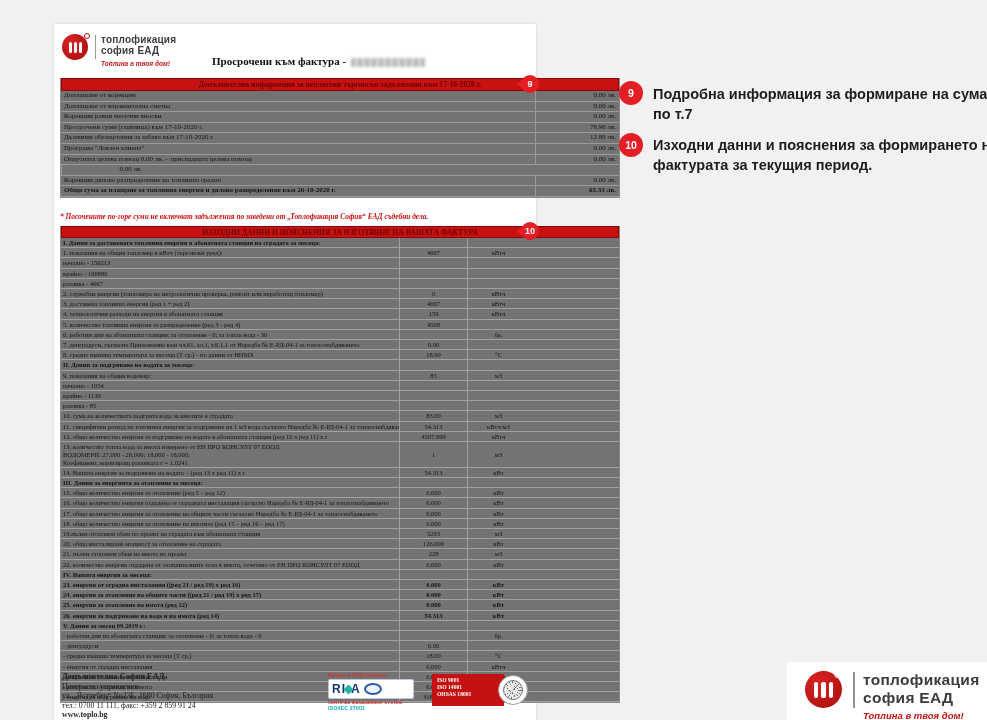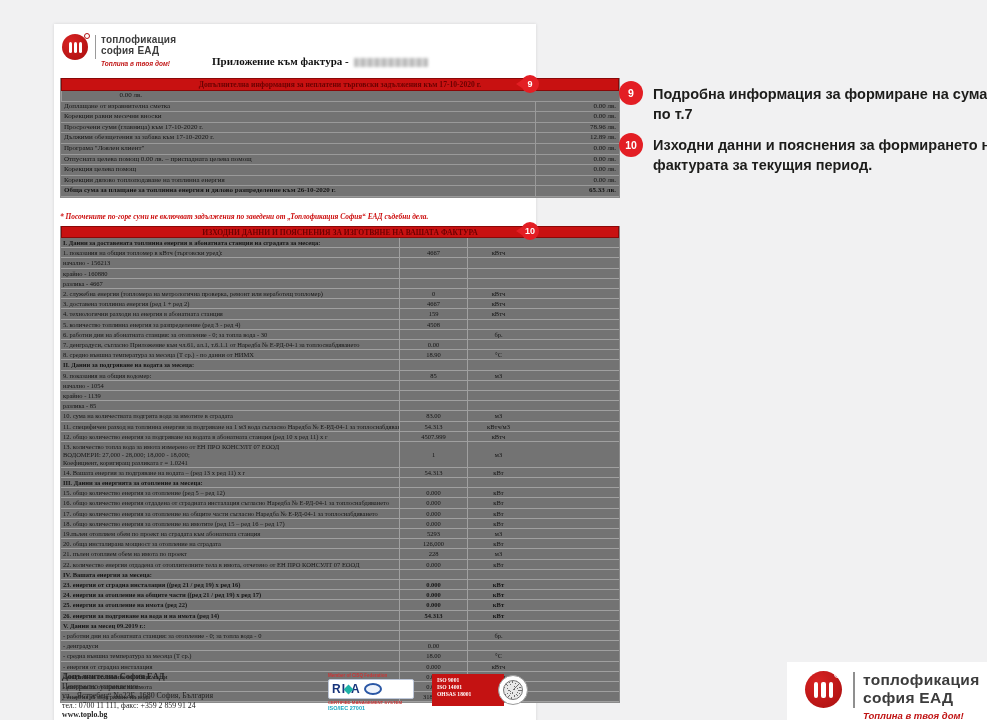--- a/index.html
+++ b/index.html
@@ -108,29 +108,30 @@
       </div>
       <div class="vline"></div>
       <div>
         <div class="nm">топлофикация</div>
         <div class="nm">софия ЕАД</div>
         <div class="tag">Топлина в твоя дом!</div>
       </div>
     </div>
 
     <div class="doc-title">
-      <span>Приложение към фактура -</span><span class="redacted"></span>
+      <span>Просрочени към фактура -</span><span class="redacted"></span>
     </div>
 
     <div class="tbl t1">
       <div class="tbl-head">Допълнителна информация за неплатени търговски задължения към 17-10-2020 г.</div>
       <div>
 
 
           <div class="row">
+            <div class="lbl">Доплащане от корекции</div>
             <div class="val">0.00 лв.</div>
           </div>
 
           <div class="row">
             <div class="lbl">Доплащане от изравнителна сметка</div>
             <div class="val">0.00 лв.</div>
           </div>
 
           <div class="row">
             <div class="lbl">Корекции равни месечни вноски</div>
@@ -151,26 +152,25 @@
             <div class="lbl">Програма "Лоялен клиент"</div>
             <div class="val">0.00 лв.</div>
           </div>
 
           <div class="row">
             <div class="lbl">Отпусната целева помощ 0.00 лв. – приспадната целева помощ</div>
             <div class="val">0.00 лв.</div>
           </div>
 
           <div class="row">
-            <div class="lbl">Корекция целева помощ</div>
-            <div class="val">0.00 лв.</div>
-          </div>
-
-          <div class="row">
-            <div class="lbl">Корекции дялово топлоподаване на топлинна енергия</div>
+            <div class="val">0.00 лв.</div>
+          </div>
+
+          <div class="row">
+            <div class="lbl">Корекции дялово разпределение на топлинна средно</div>
             <div class="val">0.00 лв.</div>
           </div>
 
           <div class="row s-bold">
             <div class="lbl">Обща сума за плащане за топлинна енергия и дялово разпределение към 26-10-2020 г.</div>
             <div class="val">65.33 лв.</div>
           </div>
         </div>
     </div>
     <div class="marker m1">

